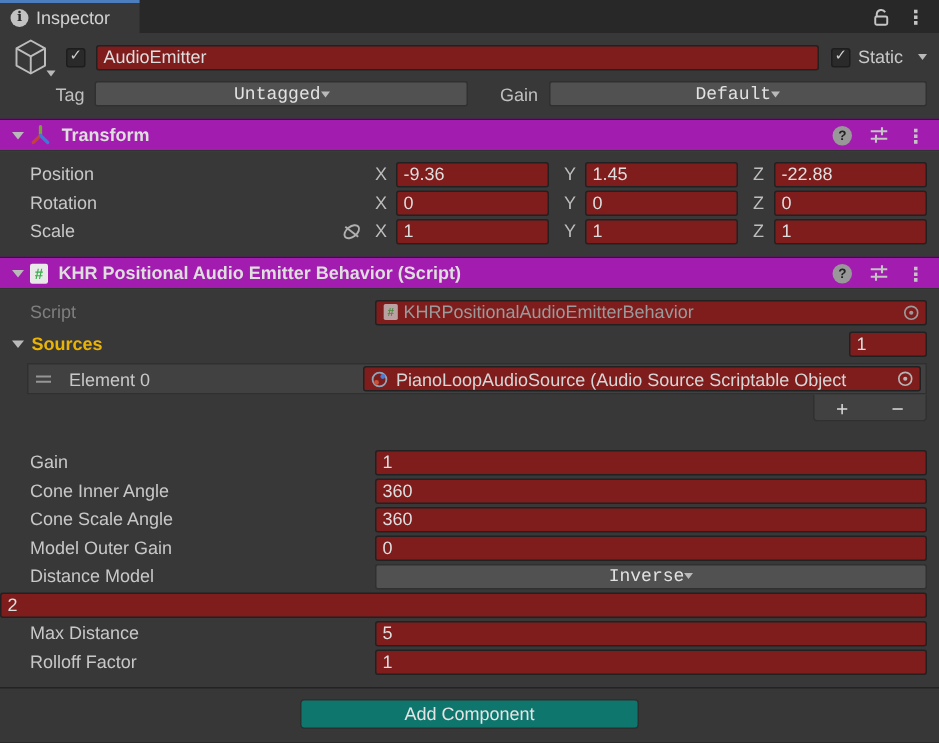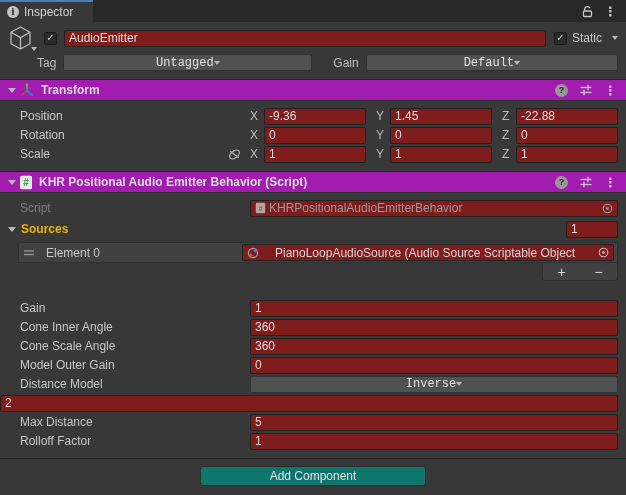--- a/index.html
+++ b/index.html
@@ -67,21 +67,21 @@
   
   .sources-row{display:flex;align-items:center;height:18px;margin:3px 0 2px 0;padding-left:8px;}
   .sources-label{font-weight:bold;color:#eab308;margin-left:5px;}
   .sources-spacer{flex:1;}
   .size-field{width:52px;flex:0 0 auto;}
   
   .list{margin:4px 0 0 18px;}
   .list-row{height:21px;background:#414141;border:1px solid #303030;display:flex;align-items:center;padding:0 3px 0 5px;}
   .drag-handle{margin-right:12px;display:flex;align-items:center;}
   .element-label{flex:0 0 196px;color:#c8c8c8;white-space:nowrap;}
-  .obj-field{flex:1;display:flex;align-items:center;gap:16px;}
+  .obj-field{flex:1;display:flex;align-items:center;gap:5px;}
   .obj-field .txt{flex:1;overflow:hidden;white-space:nowrap;color:#d6d6d6;}
   .list-footer{display:flex;justify-content:flex-end;}
   .pm-box{width:76px;height:18px;background:#414141;border:1px solid #303030;border-top:none;border-radius:0 0 3px 3px;
     display:flex;align-items:center;justify-content:space-around;}
   .pm-btn{color:#d8d8d8;font-size:14px;line-height:1;width:30px;text-align:center;cursor:default;}
   .props{margin-top:18px;}
   
   .footer{flex:1;border-top:1px solid #232323;background:#373737;display:flex;justify-content:center;align-items:flex-start;}
   .add-btn{margin-top:7px;width:226px;height:20px;background:#0f766e;border:1px solid #2e2e2e;border-radius:3px;
     color:#e4e4e4;display:flex;align-items:center;justify-content:center;}

